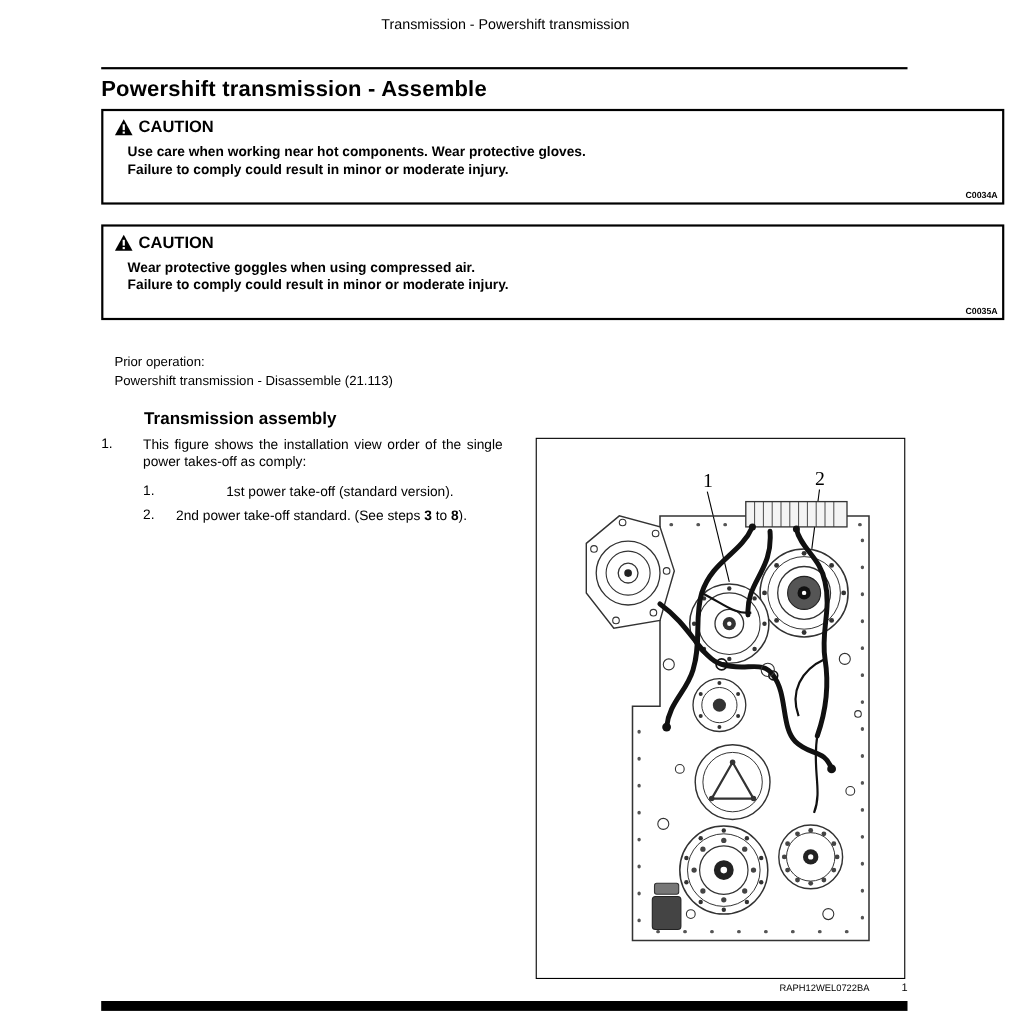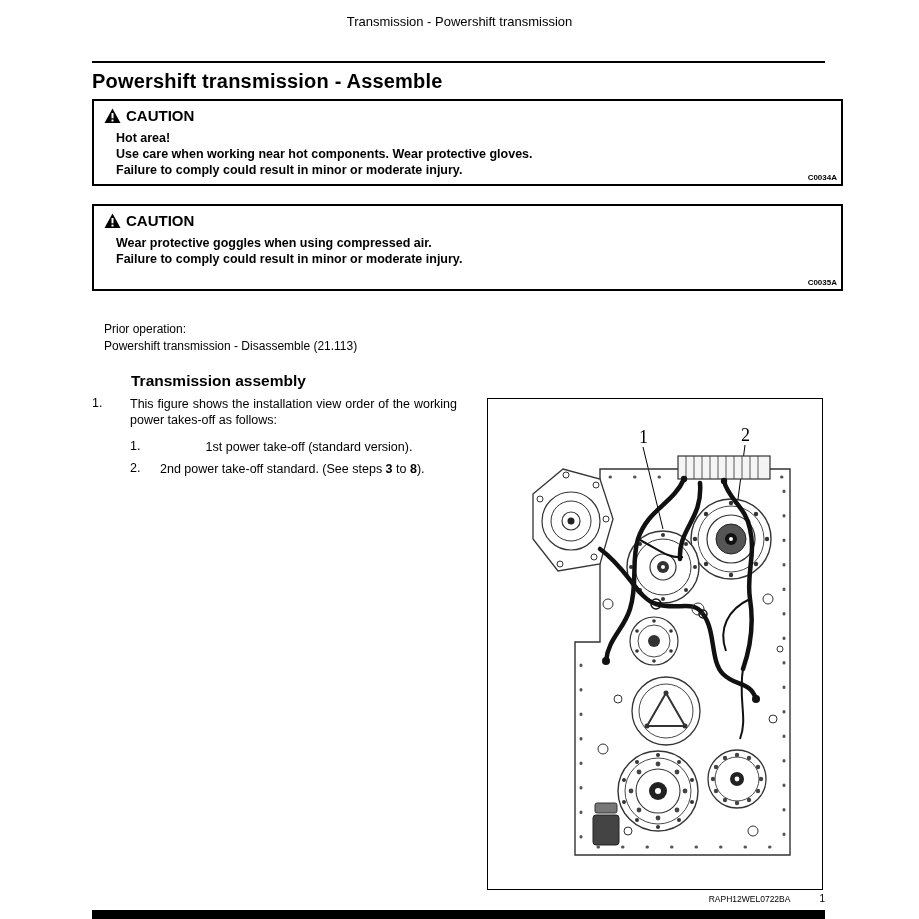--- a/index.html
+++ b/index.html
@@ -5,21 +5,21 @@
   html,body{margin:0;padding:0;}
   body{
     width:919px;height:919px;background:#ffffff;color:#000;
     font-family:"Liberation Sans", sans-serif;position:relative;overflow:hidden;
   }
   .abs{position:absolute;}
   .page-header{top:14px;left:0;width:100%;text-align:center;font-size:13px;}
   .top-rule{top:61px;left:92px;width:733px;border-top:2px solid #000;}
   .page-title{top:70px;left:92px;font-size:20px;font-weight:bold;letter-spacing:.2px;}
 
-  .caution-box{left:92px;width:751px;height:87px;border:2px solid #000;box-sizing:border-box;background:#fff;}
+  .caution-box{left:92px;width:821px;height:87px;border:2px solid #000;box-sizing:border-box;background:#fff;}
   .caution-box.first{top:99px;}
   .caution-box.second{top:204px;}
   .caution-head{display:flex;align-items:center;gap:5px;margin:6px 0 0 10px;font-size:15px;font-weight:bold;}
   .caution-lines{margin:6px 0 0 22px;font-size:12.5px;font-weight:bold;line-height:16px;}
   .caution-code{position:absolute;right:4px;bottom:2px;font-size:8px;font-weight:bold;}
 
   .prior-op{top:321px;left:104px;font-size:12px;font-weight:normal;line-height:17px;}
 
   .section-heading{top:372px;left:92px;font-size:15.5px;font-weight:bold;margin-left:39px;}
 
@@ -54,21 +54,20 @@
     <span>
       <svg class="warn-svg" width="17" height="16" viewBox="0 0 17 16">
         <polygon points="8.5,0.5 16.5,15 0.5,15" fill="#000"></polygon>
         <rect x="7.5" y="5" width="2" height="5.3" fill="#fff"></rect>
         <rect x="7.5" y="11.6" width="2" height="1.9" fill="#fff"></rect>
       </svg>
     </span>
     <span>CAUTION</span>
   </div>
   <div class="caution-lines">
-    <div>Hot area!</div>
     <div>Use care when working near hot components. Wear protective gloves.</div>
     <div>Failure to comply could result in minor or moderate injury.</div>
   </div>
   <div class="caution-code">C0034A</div>
 </div>
 
 <div class="abs caution-box second">
   <div class="caution-head">
     <span>
       <svg class="warn-svg" width="17" height="16" viewBox="0 0 17 16">
@@ -87,21 +86,21 @@
 </div>
 
 <div class="abs prior-op">
   <div>Prior operation:</div>
   <div>Powershift transmission - Disassemble (21.113)</div>
 </div>
 
 <div class="abs section-heading">Transmission assembly</div>
 
 <div class="abs step-number">1.</div>
-<div class="abs step-text">This figure shows the installation view order of the working power takes-off as follows:</div>
+<div class="abs step-text">This figure shows the installation view order of the single power takes-off as comply:</div>
 
 <div class="abs substep-number-1">1.</div>
 <div class="abs substep-text-1">1st power take-off (standard version).</div>
 
 <div class="abs substep-number-2">2.</div>
 <div class="abs substep-text-2"><span>2nd power take-off standard. (See steps </span><b>3</b><span> to </span><b>8</b><span>).</span></div>
 
 <div class="abs figure-box">
   <svg viewBox="0 0 334 490">
 

